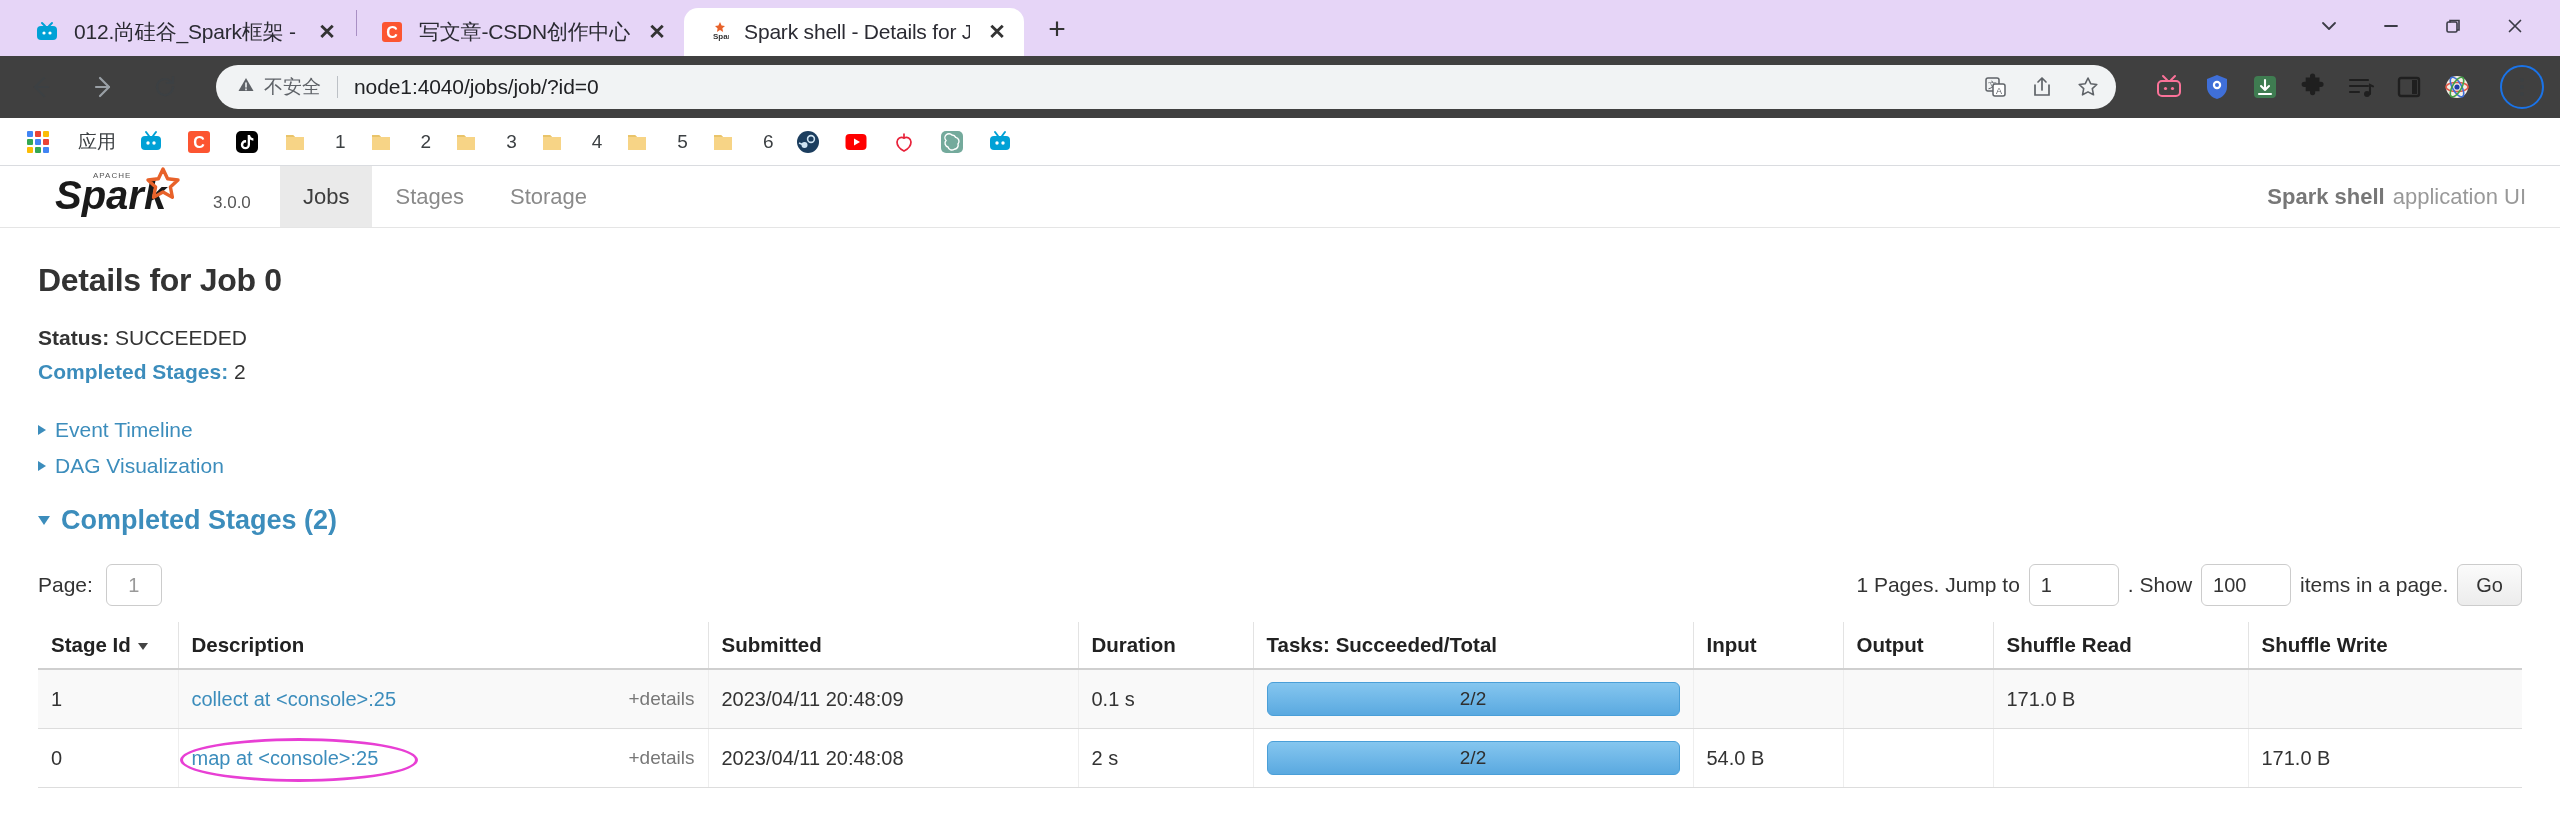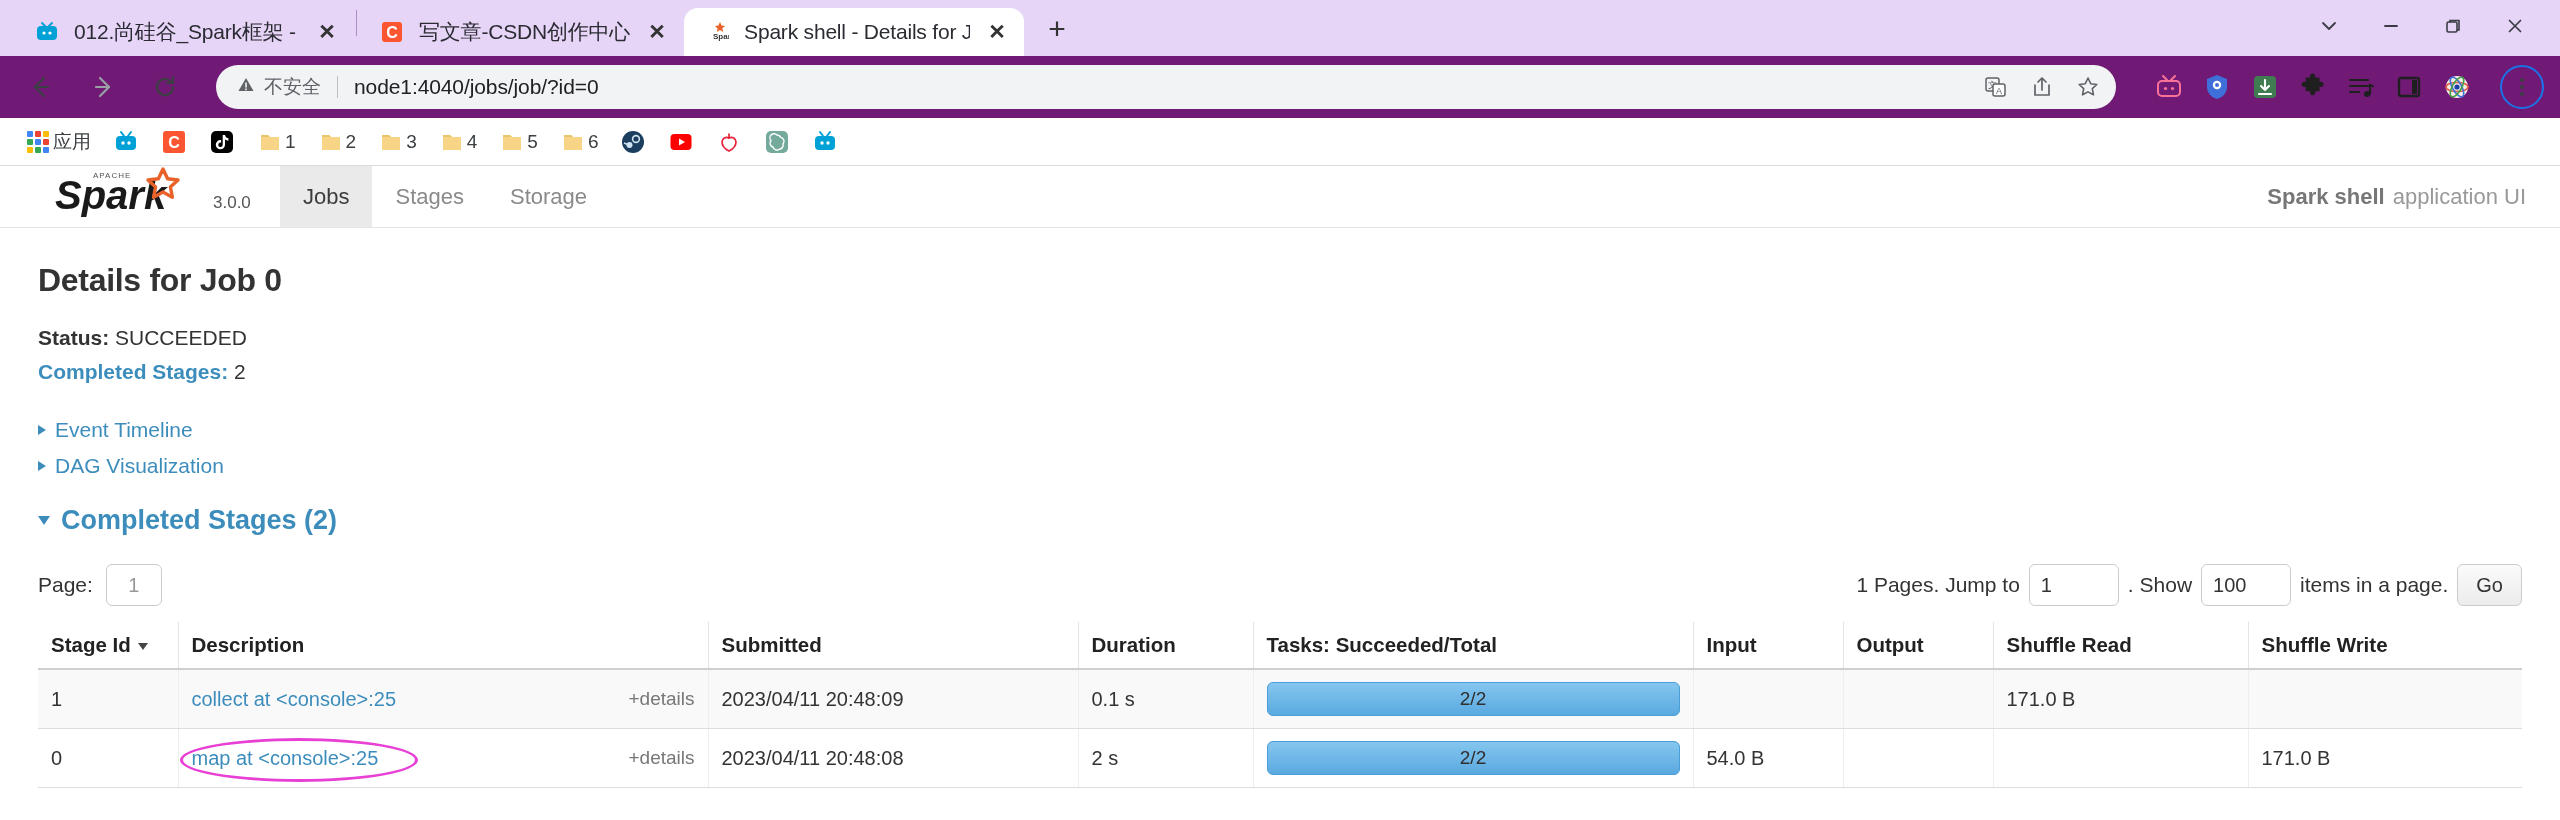--- a/index.html
+++ b/index.html
@@ -61,21 +61,21 @@
   .winctl {
     position: absolute; right: 14px; top: 0; height: 52px;
     display: flex; align-items: center; gap: 0;
   }
   .winbtn {
     width: 62px; height: 52px; display:flex; align-items:center; justify-content:center;
     color: #3b3b46; font-size: 20px;
   }
 
   .navbar {
-    height: 62px; background: #701a75;
+    height: 62px; background: #404040;
     display: flex; align-items: center; gap: 12px;
     padding: 0 16px;
     flex: 0 0 62px;
   }
   .navbtn {
     width: 50px; height: 50px; display:flex; align-items:center; justify-content:center;
     color: #3c4043; flex: 0 0 50px;
   }
   .omnibox {
     flex: 1 1 auto;
@@ -104,21 +104,21 @@
   .menu-dot { width:4px; height:4px; background:#3c4043; border-radius:50%; }
 
   .bookmarks {
     height: 48px; background:#fff;
     display:flex; align-items:center; gap: 0;
     padding: 0 14px;
     border-bottom: 1px solid #dadce0;
     flex: 0 0 48px;
   }
   .bm {
-    display:flex; align-items:center; gap: 2px;
+    display:flex; align-items:center; gap: 27px;
     padding: 0 11px; height: 40px; font-size: 19px; color:#3c4043;
   }
   .bm-ico { width: 26px; height:26px; display:flex; align-items:center; justify-content:center; }
   .grid-ico { display:grid; grid-template-columns: repeat(3, 6px); gap:2px; }
   .grid-ico i { width:6px; height:6px; display:block; border-radius:1px; }
 
   
   .page { flex: 1 1 auto; background:#fff; overflow:hidden; }
 
   .spark-nav {

